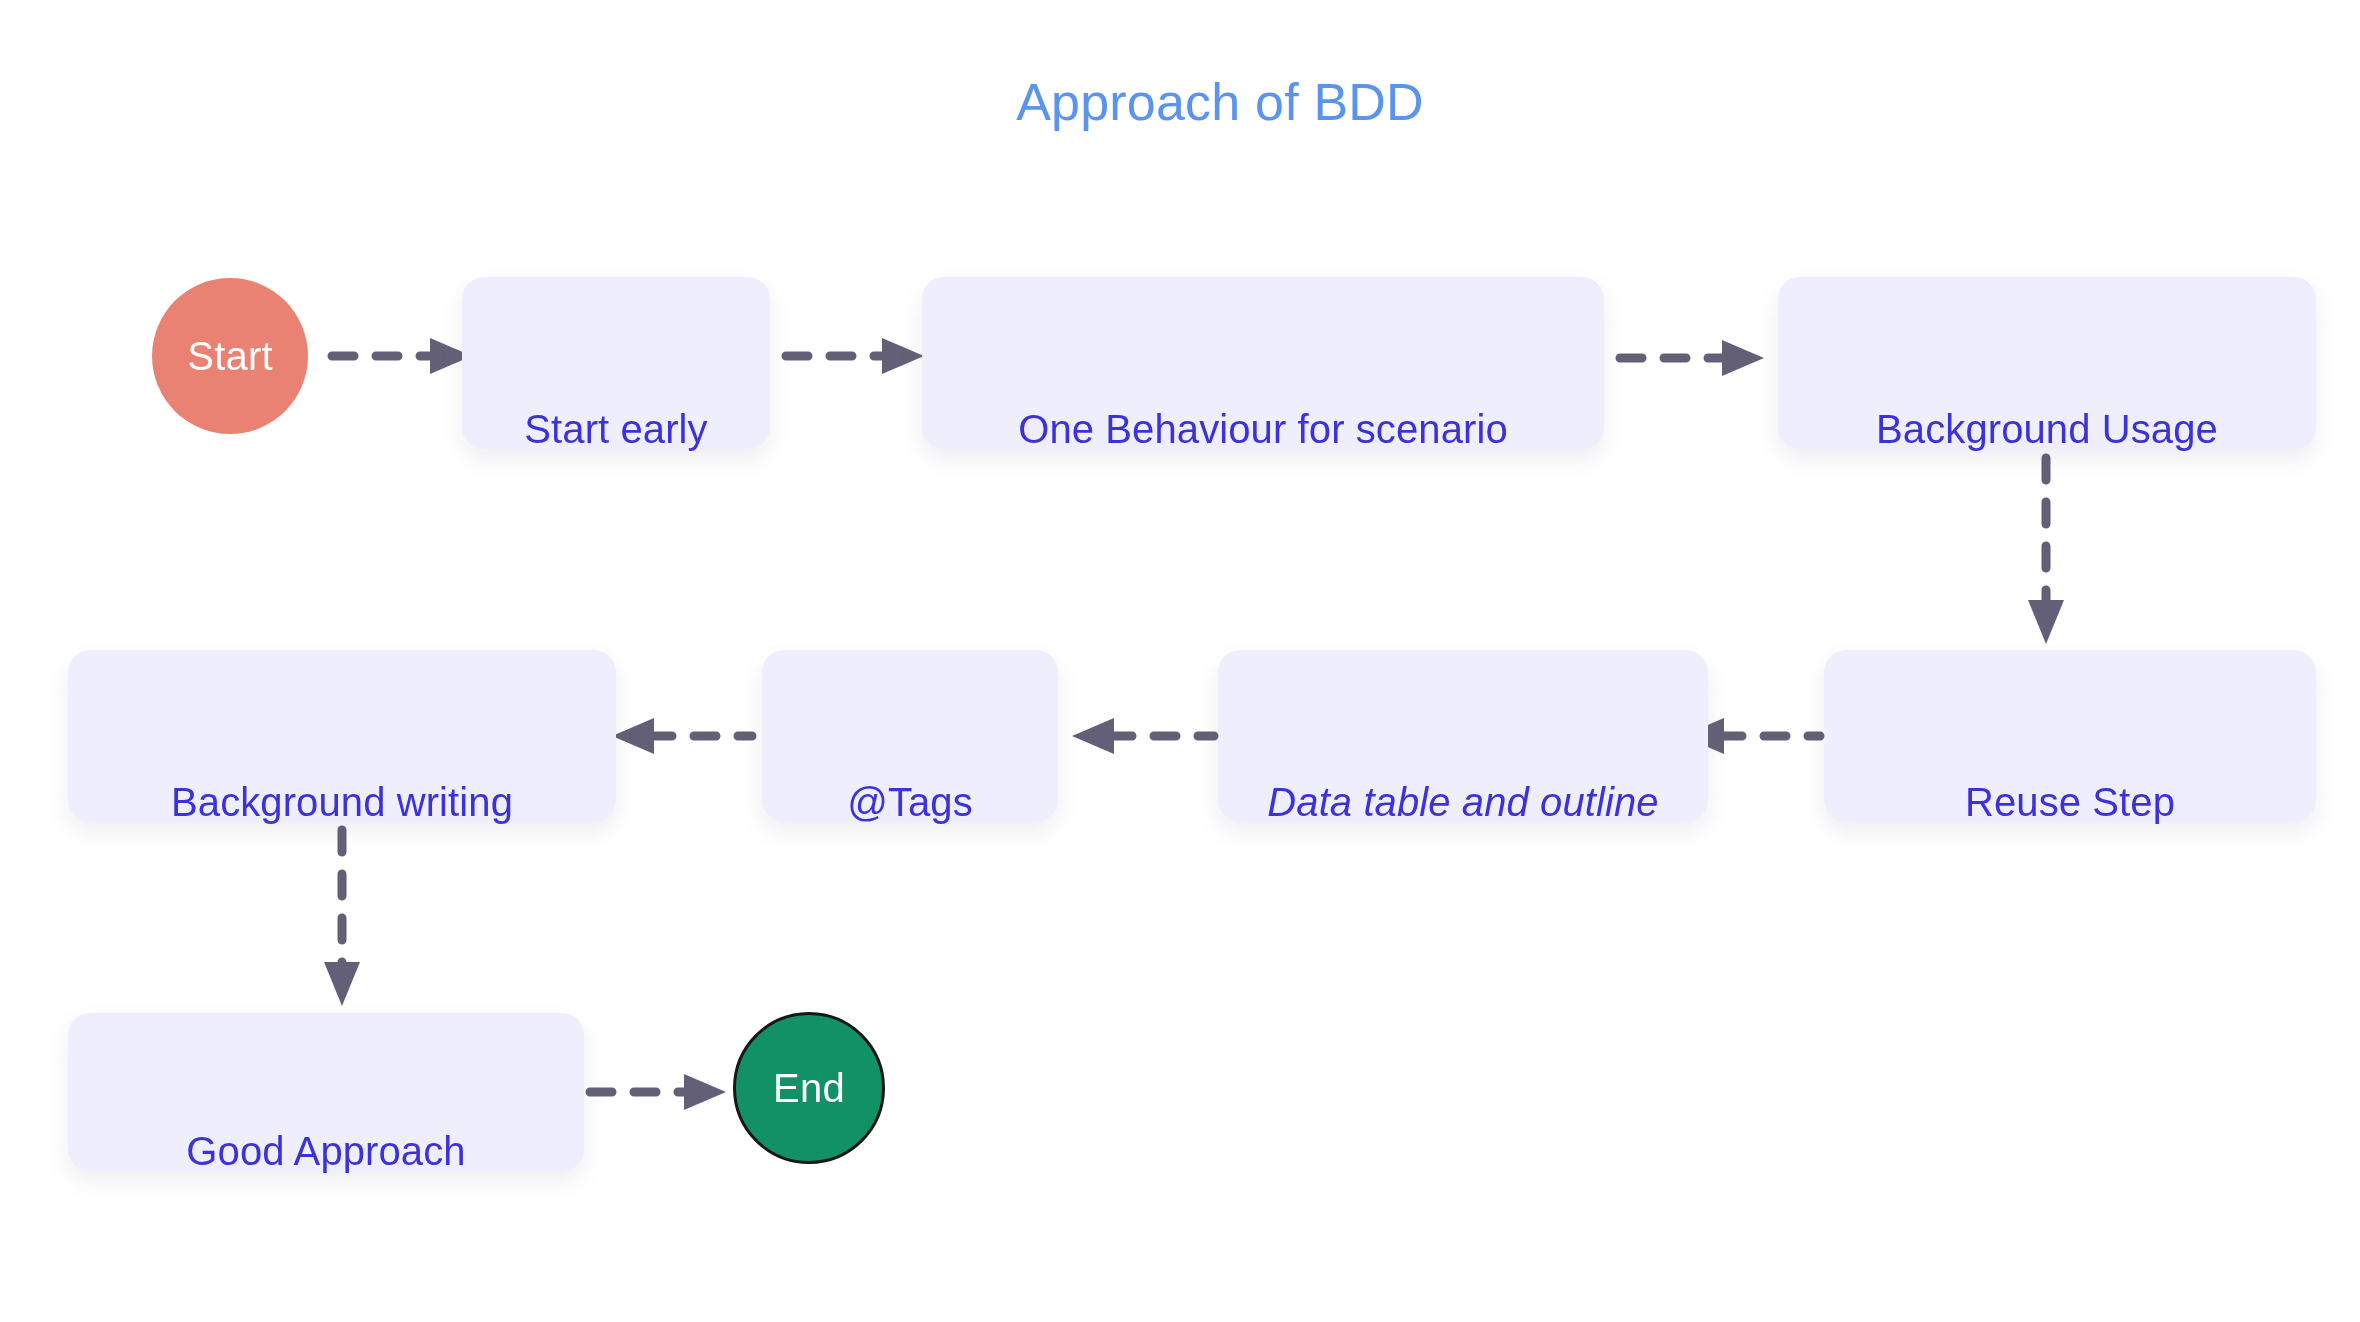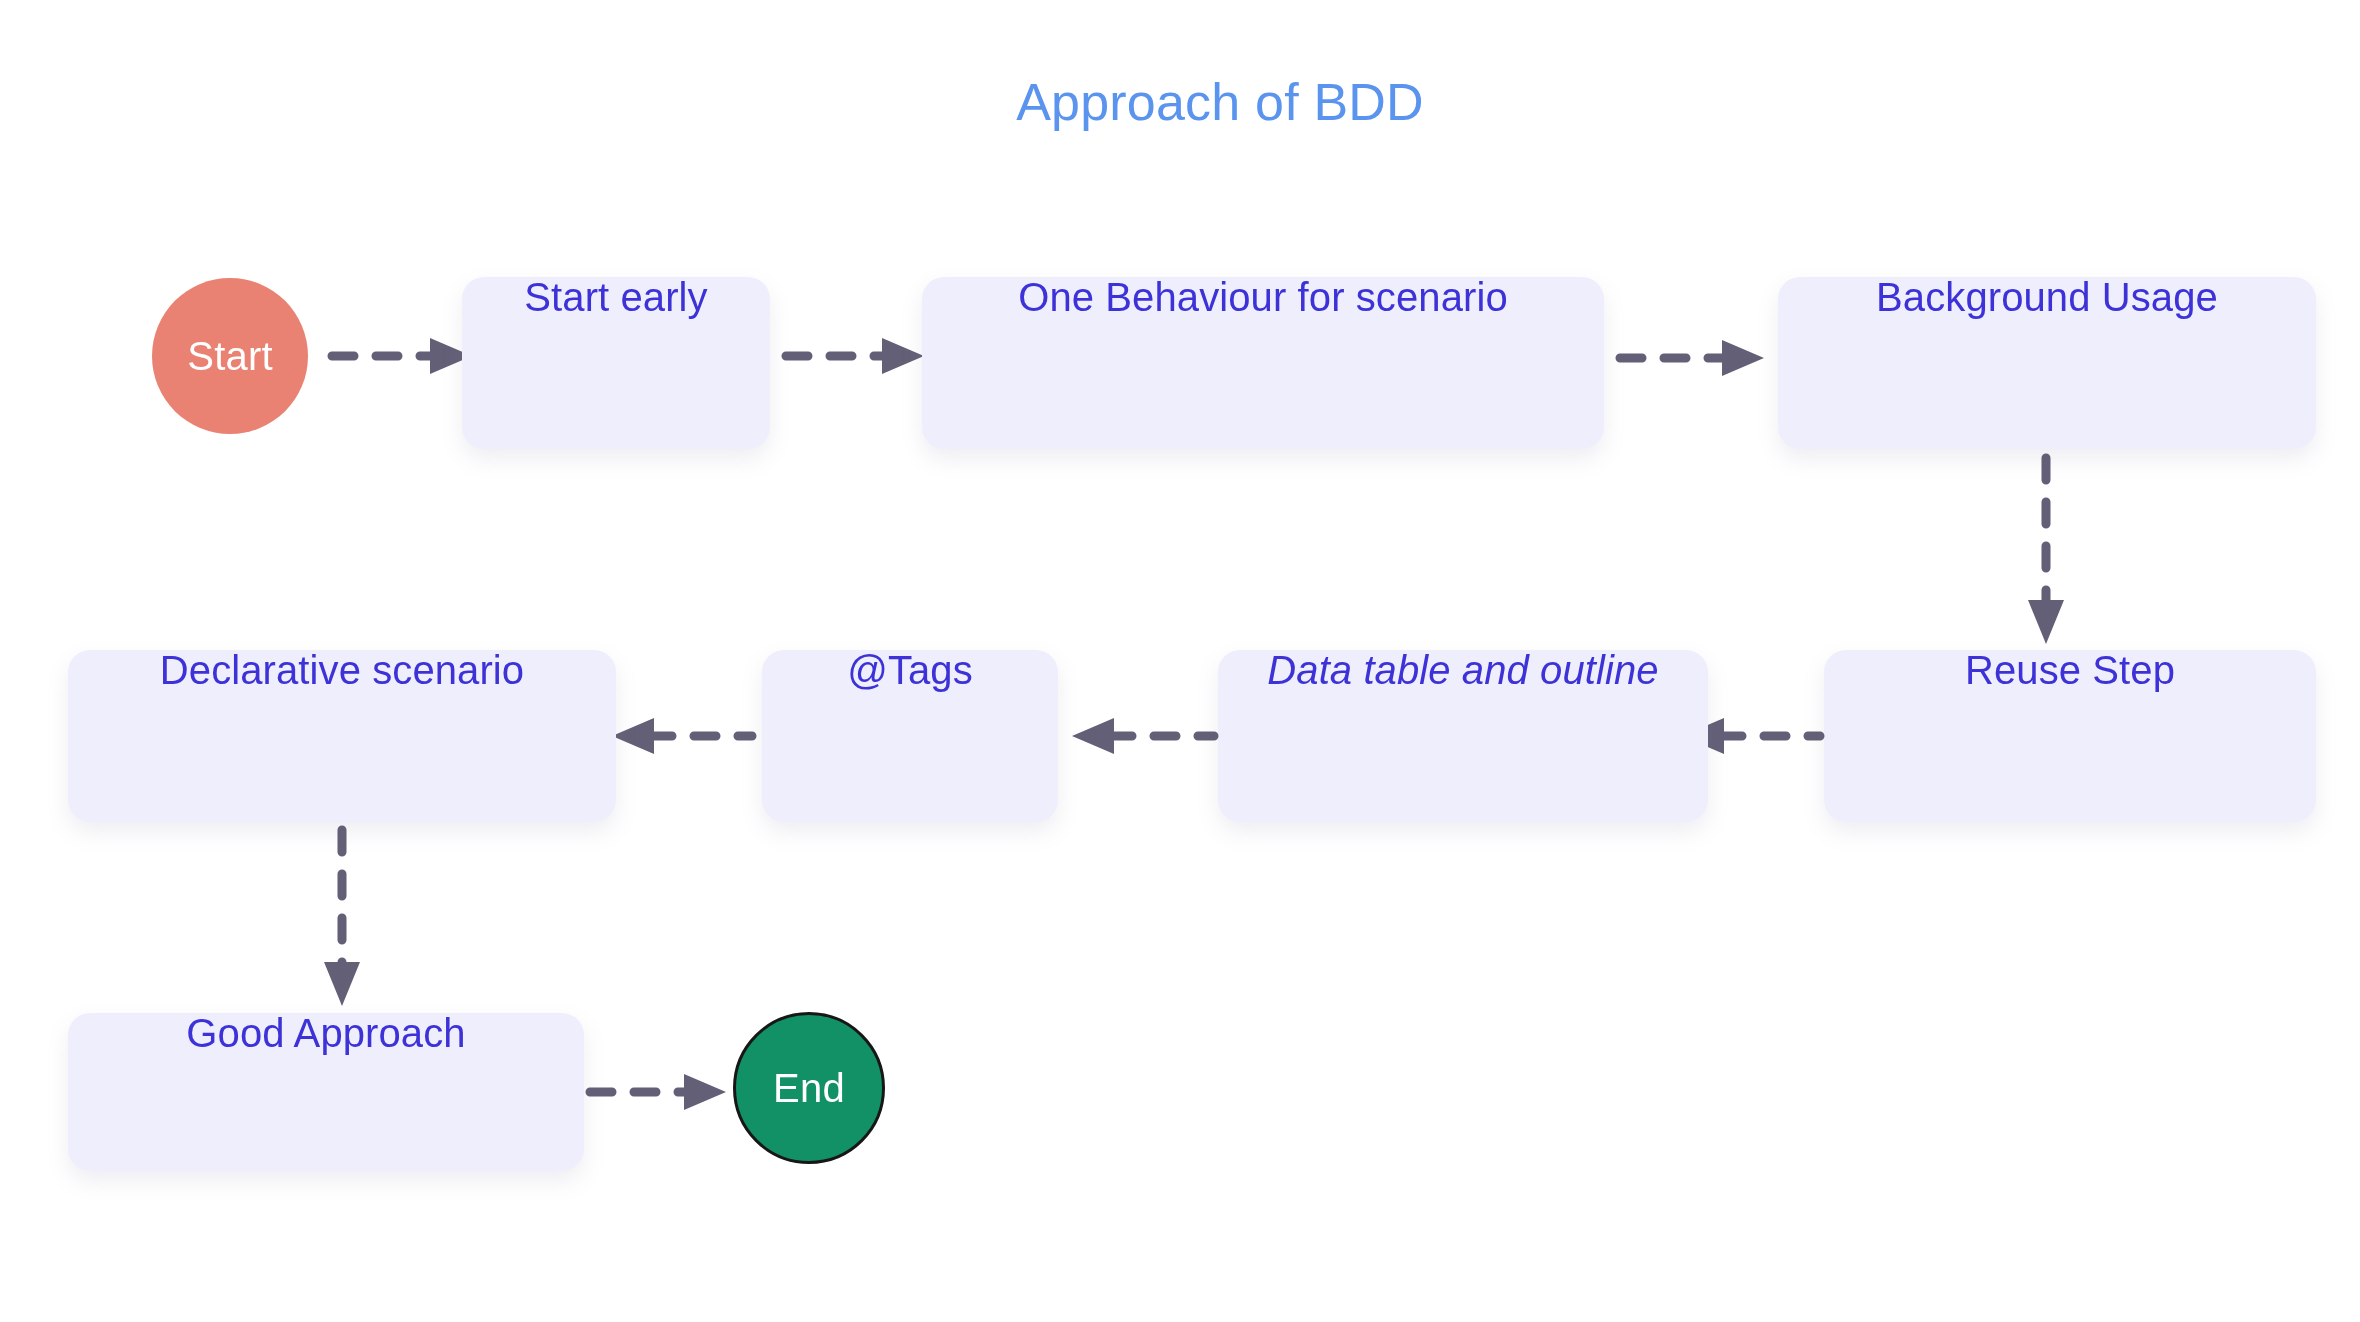--- a/index.html
+++ b/index.html
@@ -29,21 +29,21 @@
     letter-spacing: 0.2px;
     white-space: nowrap;
     margin-left: 40px;
   }
   .node-box {
     position: absolute;
     background: #efeefc;
     border-radius: 22px;
     box-shadow: 0 10px 22px rgba(120, 120, 160, 0.13);
     display: flex;
-    align-items: flex-start;
+    align-items: flex-end;
     justify-content: center;
     box-sizing: border-box;
   }
   .node-box .node-label {
     font-size: 40px;
     font-weight: 500;
     color: #3c32d8;
     letter-spacing: 0.1px;
     white-space: nowrap;
     line-height: 1;
@@ -149,21 +149,21 @@
   <div class="node-box" id="box-tags" style="left:762px; top:650px; width:296px; height:172px;">
     <span class="node-label">@Tags</span>
   </div>
 
   <svg class="connector" style="left:608px; top:710px; width:150px; height:52px;" viewBox="0 0 150 52">
     <line class="dash-line" x1="42" y1="26" x2="144" y2="26"></line>
     <polygon class="arrow-head" points="46,8 4,26 46,44"></polygon>
   </svg>
 
   <div class="node-box" id="box-declarative-writing" style="left:68px; top:650px; width:548px; height:172px;">
-    <span class="node-label">Declarative scenario</span>
+    <span class="node-label">Background writing</span>
   </div>
 
   <svg class="connector" style="left:316px; top:824px; width:52px; height:186px;" viewBox="0 0 52 186">
     <line class="dash-line" x1="26" y1="6" x2="26" y2="142"></line>
     <polygon class="arrow-head" points="8,138 26,182 44,138"></polygon>
   </svg>
 
   <div class="node-box" id="box-good-grammar" style="left:68px; top:1013px; width:516px; height:158px;">
     <span class="node-label">Good Approach</span>
   </div>

